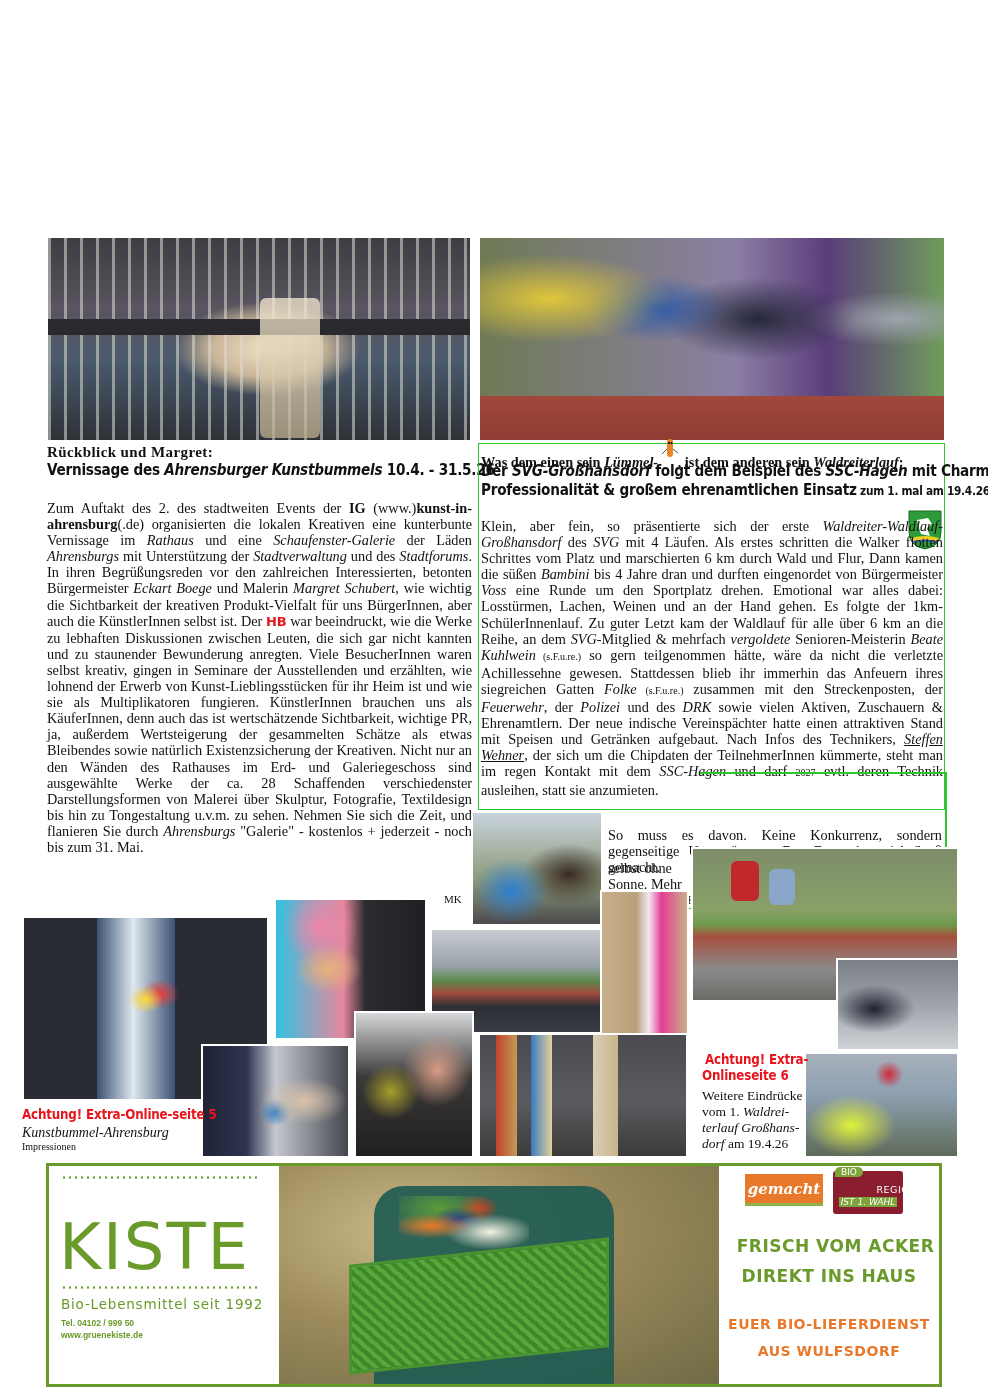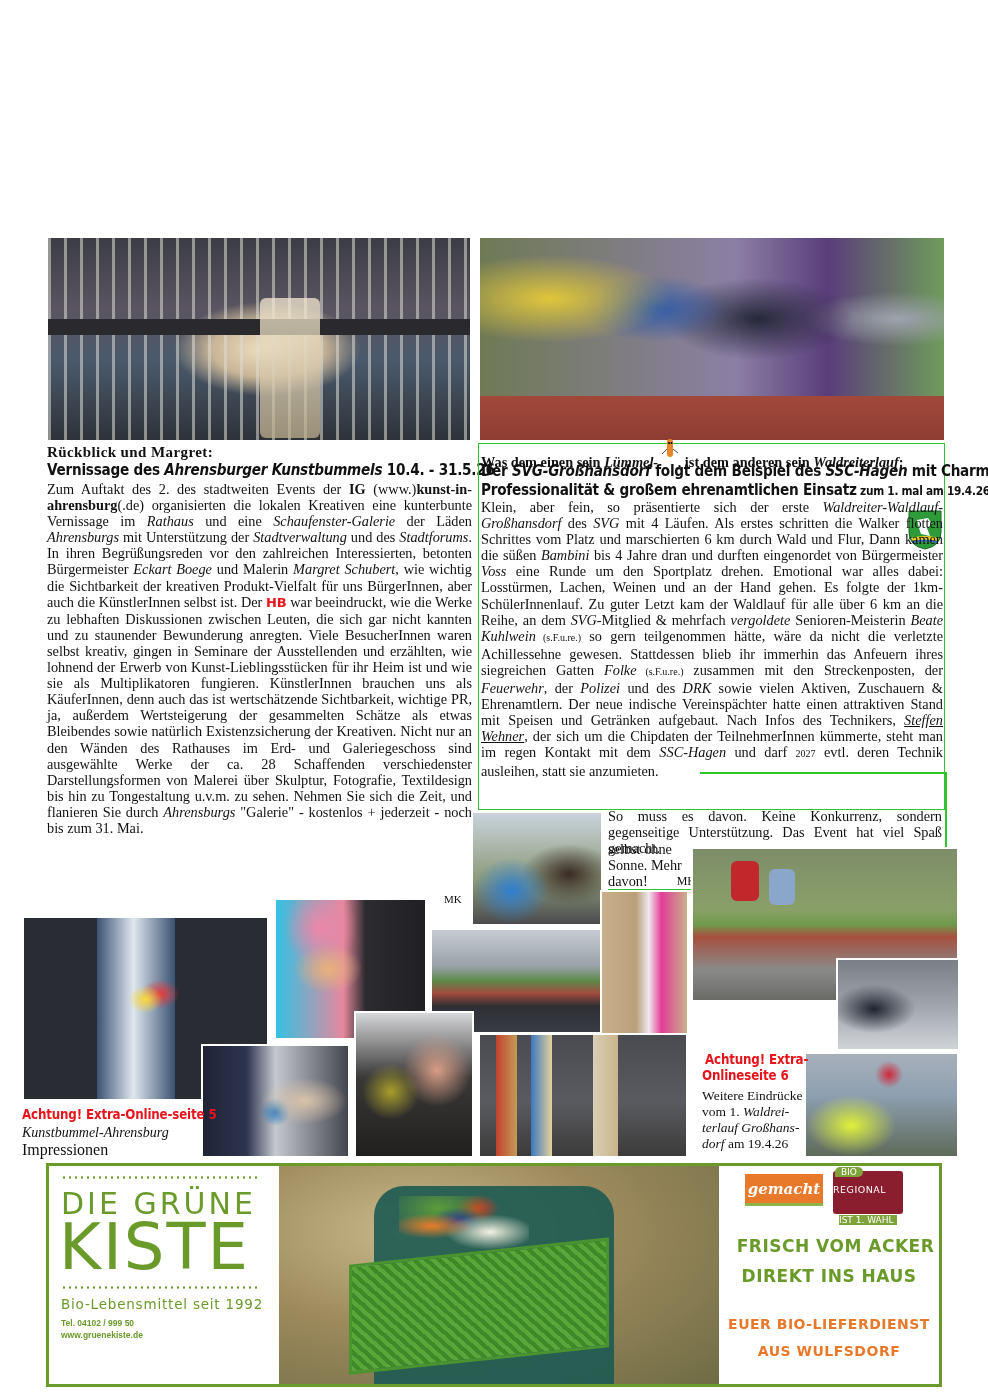--- a/index.html
+++ b/index.html
@@ -5,21 +5,21 @@
   * { box-sizing: border-box; margin: 0; padding: 0; }
   html, body { width: 988px; height: 1393px; background: #ffffff; overflow: hidden; }
   body { position: relative; font-family: "Liberation Serif", "DejaVu Serif", serif; color: #111; }
 
   .abs { position: absolute; }
   .photo { position: absolute; overflow: hidden; border: 2px solid #fff; }
 
   .kicker { font-family: "Liberation Serif", serif; font-weight: bold; font-size: 15px; letter-spacing: 0.4px; }
   .headline { font-family: "DejaVu Sans", sans-serif; font-weight: bold; font-size: 13.5px; letter-spacing: -0.3px; transform: scaleX(0.88); transform-origin: left; white-space: nowrap; }
   .headline i { font-style: italic; }
-  .body { font-size: 14.3px; line-height: 16.1px; text-align: justify; }
+  .body { font-size: 14.3px; line-height: 16.1px; text-align: justify; margin-top: 19px; }
   .body i { font-style: italic; }
   .small { font-size: 10px; }
   .hb { color: #e8141c; font-family: "DejaVu Sans", sans-serif; font-weight: bold; font-size: 13px; }
   .red-note { color: #e8141c; font-family: "DejaVu Sans", sans-serif; font-weight: bold; font-size: 13px; transform: scaleX(0.82); transform-origin: left; white-space: nowrap; letter-spacing: -0.2px; }
   .mk { position: absolute; font-size: 13px; }
 
   .green-box { position: absolute; border: 1.5px solid #2fc52f; }
   .green-line { position: absolute; background: #2fc52f; }
 
   
@@ -27,24 +27,24 @@
   .ad-left { position: absolute; left: 0; top: 0; width: 230px; height: 100%; background: #fff; }
   .dots { position: absolute; left: 12px; width: 200px; height: 3px; background-image: radial-gradient(circle, #6a9a2a 1px, transparent 1.3px); background-size: 6px 3px; }
   .brand1 { position: absolute; left: 12px; top: 20px; font-family: "DejaVu Sans", sans-serif; color: #6a9a2a; font-size: 30px; letter-spacing: 3px; }
   .brand2 { position: absolute; left: 10px; top: 44px; font-family: "DejaVu Sans", sans-serif; color: #6a9a2a; font-size: 64px; letter-spacing: 2px; font-weight: normal; }
   .brand3 { position: absolute; left: 12px; top: 130px; font-family: "DejaVu Sans", sans-serif; color: #6a9a2a; font-size: 13.5px; letter-spacing: 0.8px; }
   .brand4 { position: absolute; left: 12px; top: 151px; font-family: Liberation Sans, sans-serif; color: #6a9a2a; font-size: 8.5px; font-weight: bold; line-height: 12px; }
   .ad-photo { position: absolute; left: 230px; top: 0; width: 440px; height: 100%; overflow: hidden;
      background: radial-gradient(ellipse at 30% 30%, #c9b98a 0%, #9c8a5c 45%, #6f6b45 100%); }
   .ad-right { position: absolute; left: 670px; top: 0; right: 0; height: 100%; background: #fff; }
   .demeter { position: absolute; left: 26px; top: 8px; width: 78px; height: 32px; background: #e8792b; color: #fff; font-family: "DejaVu Serif", serif; font-style: italic; font-weight: bold; font-size: 15px; line-height: 30px; text-align: center; border-bottom: 3px solid #8fb24a; }
-  .regional { position: absolute; left: 114px; top: 5px; width: 70px; height: 43px; background: #8a1d2e; color: #fff; font-family: "DejaVu Sans", sans-serif; font-size: 9.5px; border-radius: 3px; }
+  .regional { position: absolute; left: 114px; top: 5px; width: 70px; height: 43px; background: #8a1d2e; color: #fff; font-family: "DejaVu Sans", sans-serif; font-size: 9.5px; text-align: center; border-radius: 3px; }
   .regional .bio { position: absolute; left: 2px; top: -4px; background: #7da33a; border-radius: 8px 8px 8px 0; padding: 0 6px; font-size: 9px; }
   .regional .r1 { position: absolute; top: 13px; width: 100%; letter-spacing: 0.5px; }
-  .regional .r2 { position: absolute; top: 44px; left: 6px; right: 6px; background: #7da33a; font-size: 9px; }
+  .regional .r2 { position: absolute; top: 26px; left: 6px; right: 6px; background: #7da33a; font-size: 9px; font-style: italic; }
   .slogan { position: absolute; width: 100%; text-align: center; font-family: "DejaVu Sans", sans-serif; font-weight: bold; letter-spacing: 0.5px; }
   .slogan.green { color: #6a9a2a; font-size: 17px; }
   .slogan.orange { color: #e8792b; font-size: 14px; }
 </style>
 </head>
 <body>
 
 <div class="photo" style="left:46px;top:236px;width:426px;height:206px;
      background:
        linear-gradient(180deg, rgba(0,0,0,0) 0%, rgba(0,0,0,0) 40%, #2a2a2e 40%, #2a2a2e 48%, rgba(0,0,0,0) 48%),
@@ -171,37 +171,36 @@
        linear-gradient(180deg, #4a4b50 0%, #5a5b60 55%, #3c3b3a 100%);"></div>
 
 <div class="photo" style="left:804px;top:1052px;width:155px;height:106px;
      background:
        radial-gradient(ellipse at 30% 70%, #dff23a 0%, transparent 30%),
        radial-gradient(ellipse at 55% 20%, #d0283a 0%, transparent 12%),
        linear-gradient(180deg, #a7b0bb 0%, #8ea0b1 40%, #5e6a5a 100%);"></div>
 
 <div class="abs red-note" style="left:22px;top:1106px;font-size:14.5px;">Achtung! Extra-Online-seite 5</div>
 <div class="abs" style="left:22px;top:1125px;font-size:14px;font-style:italic;">Kunstbummel-Ahrensburg</div>
-<div class="abs" style="left:22px;top:1141px;font-size:16px;">Impressionen</div>
+<div class="abs" style="left:22px;top:1141px;font-size:10px;">Impressionen</div>
 
 <div class="abs" style="left:702px;top:1051px;">
   <div class="red-note" style="font-size:14.5px;margin-left:3px;">Achtung! Extra-</div>
   <div class="red-note" style="font-size:14.5px;">Onlineseite 6</div>
 </div>
 <div class="abs" style="left:702px;top:1088px;font-size:13.5px;line-height:16px;">
   <div>Weitere Eindrücke</div>
   <div><span>vom 1. </span><i>Waldrei-</i></div>
   <div><i>terlauf  Großhans-</i></div>
   <div><i>dorf</i><span> am 19.4.26</span></div>
 </div>
 
 <div class="ad">
   <div class="ad-left">
     <div class="dots" style="top:10px;"></div>
-    <div class="brand1">DIE GRÜNE</div>
     <div class="brand2">KISTE</div>
     <div class="dots" style="top:120px;"></div>
     <div class="brand3">Bio-Lebensmittel seit 1992</div>
     <div class="brand4">
       <div>Tel. 04102 / 999 50</div>
       <div>www.gruenekiste.de</div>
     </div>
   </div>
   <div class="ad-photo">
     <div style="position:absolute;left:95px;top:20px;width:240px;height:200px;background:#1d5a52;border-radius:30px 30px 0 0;opacity:0.9;"></div>

